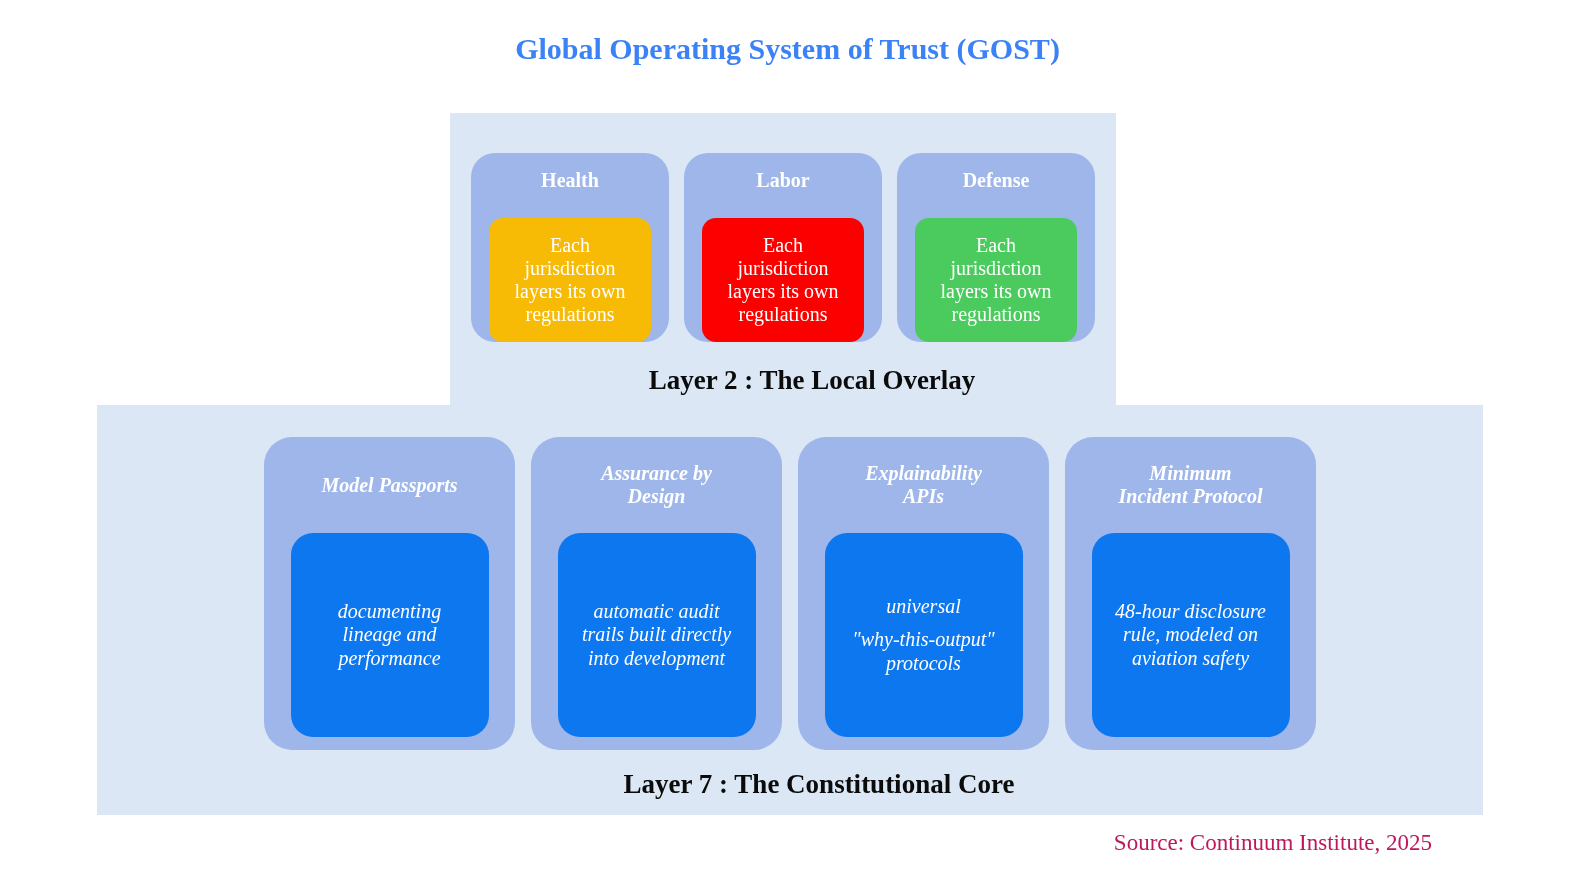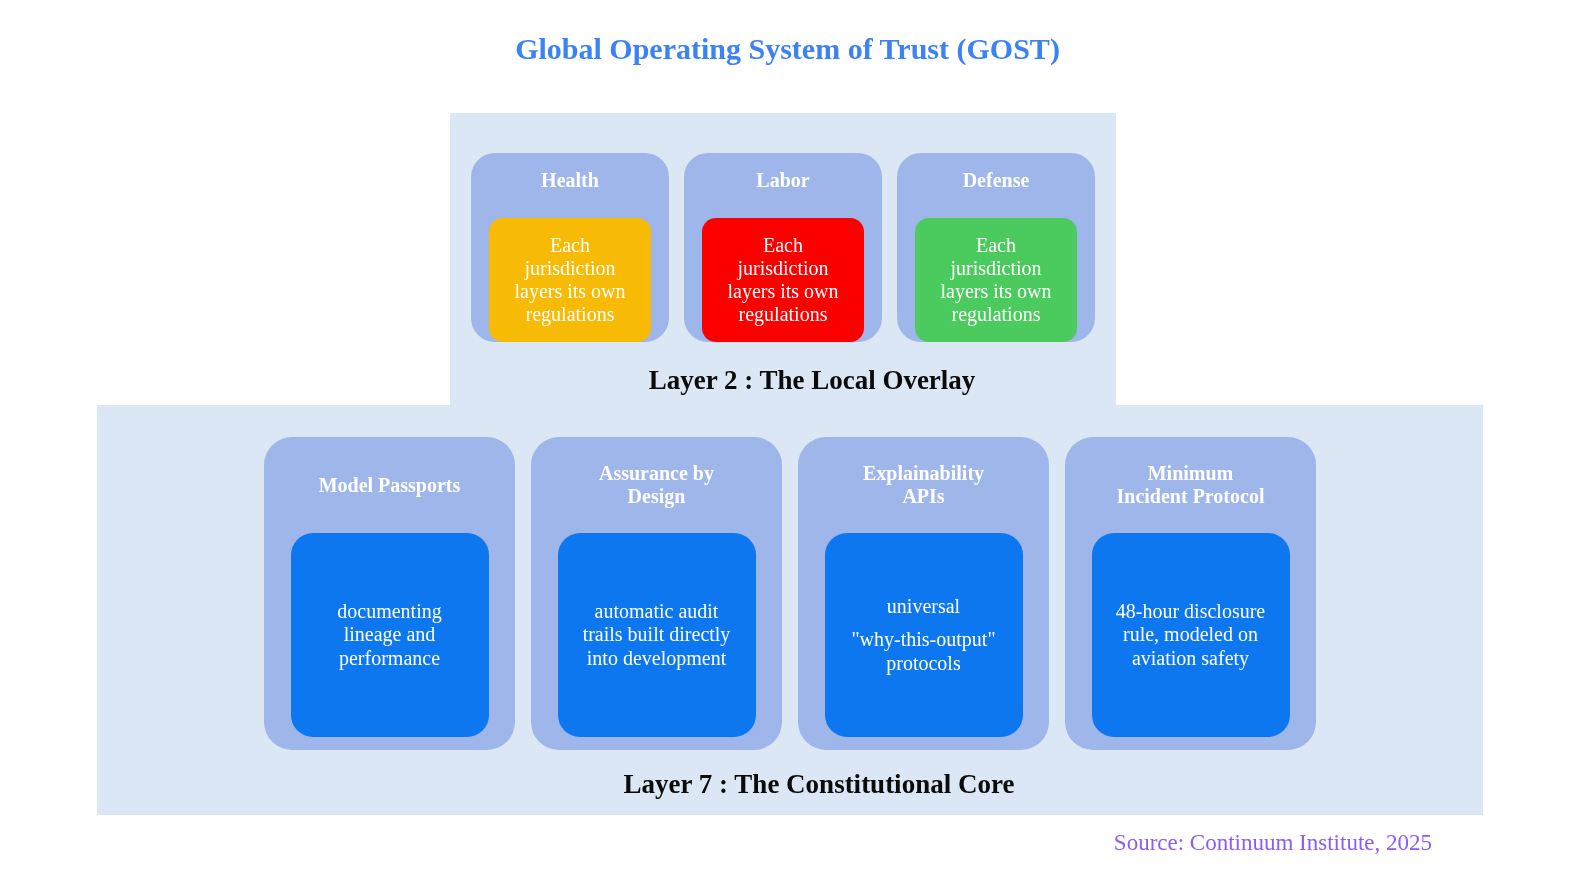--- a/index.html
+++ b/index.html
@@ -46,20 +46,21 @@
     display: flex;
     justify-content: center;
   }
   .layer2-cards {
     gap: 15px;
     padding-top: 40px;
   }
   .layer1-cards {
     gap: 16px;
     padding-top: 32px;
+    font-style: italic;
   }
   .card {
     background: #9eb6e9;
     display: flex;
     flex-direction: column;
     box-sizing: border-box;
   }
   .l2-card {
     width: 198px;
     height: 189px;
@@ -122,21 +123,21 @@
     color: #0b0b0b;
     margin-left: 29px;
   }
   .layer2-panel .layer-label { bottom: 9px; }
   .layer1-panel .layer-label { bottom: 15px; }
   .source-credit {
     position: absolute;
     top: 830px;
     right: 143px;
     font-size: 23px;
-    color: #8b5cf6;
+    color: #be185d;
   }
 </style>
 </head>
 <body>
 
 <div class="canvas">
 
   <h1 class="diagram-title">Global Operating System of Trust (GOST)</h1>
 
   <div class="panel layer2-panel">

